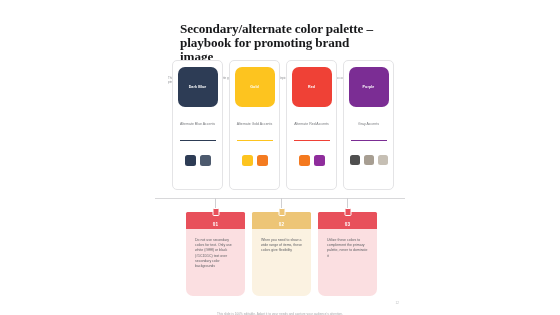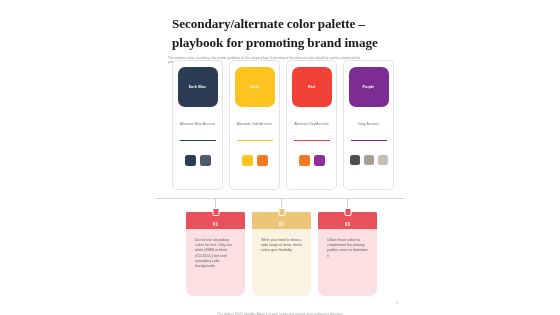--- a/index.html
+++ b/index.html
@@ -24,24 +24,24 @@
   .header {
     position: absolute;
     left: 168px;
     top: 10px;
     width: 226px;
   }
   .title {
     font-family: "Liberation Serif", serif;
     font-weight: bold;
     font-size: 13.2px;
-    line-height: 19px;
+    line-height: 14px;
     color: #18191b;
     letter-spacing: -0.1px;
-    margin: 4px;
+    margin: 12px;
   }
   .subtitle {
     margin: 4px 0 0 0;
     font-size: 2.9px;
     line-height: 4.1px;
     color: #8d8f93;
     width: 200px;
     letter-spacing: 0.02px;
   }
   

